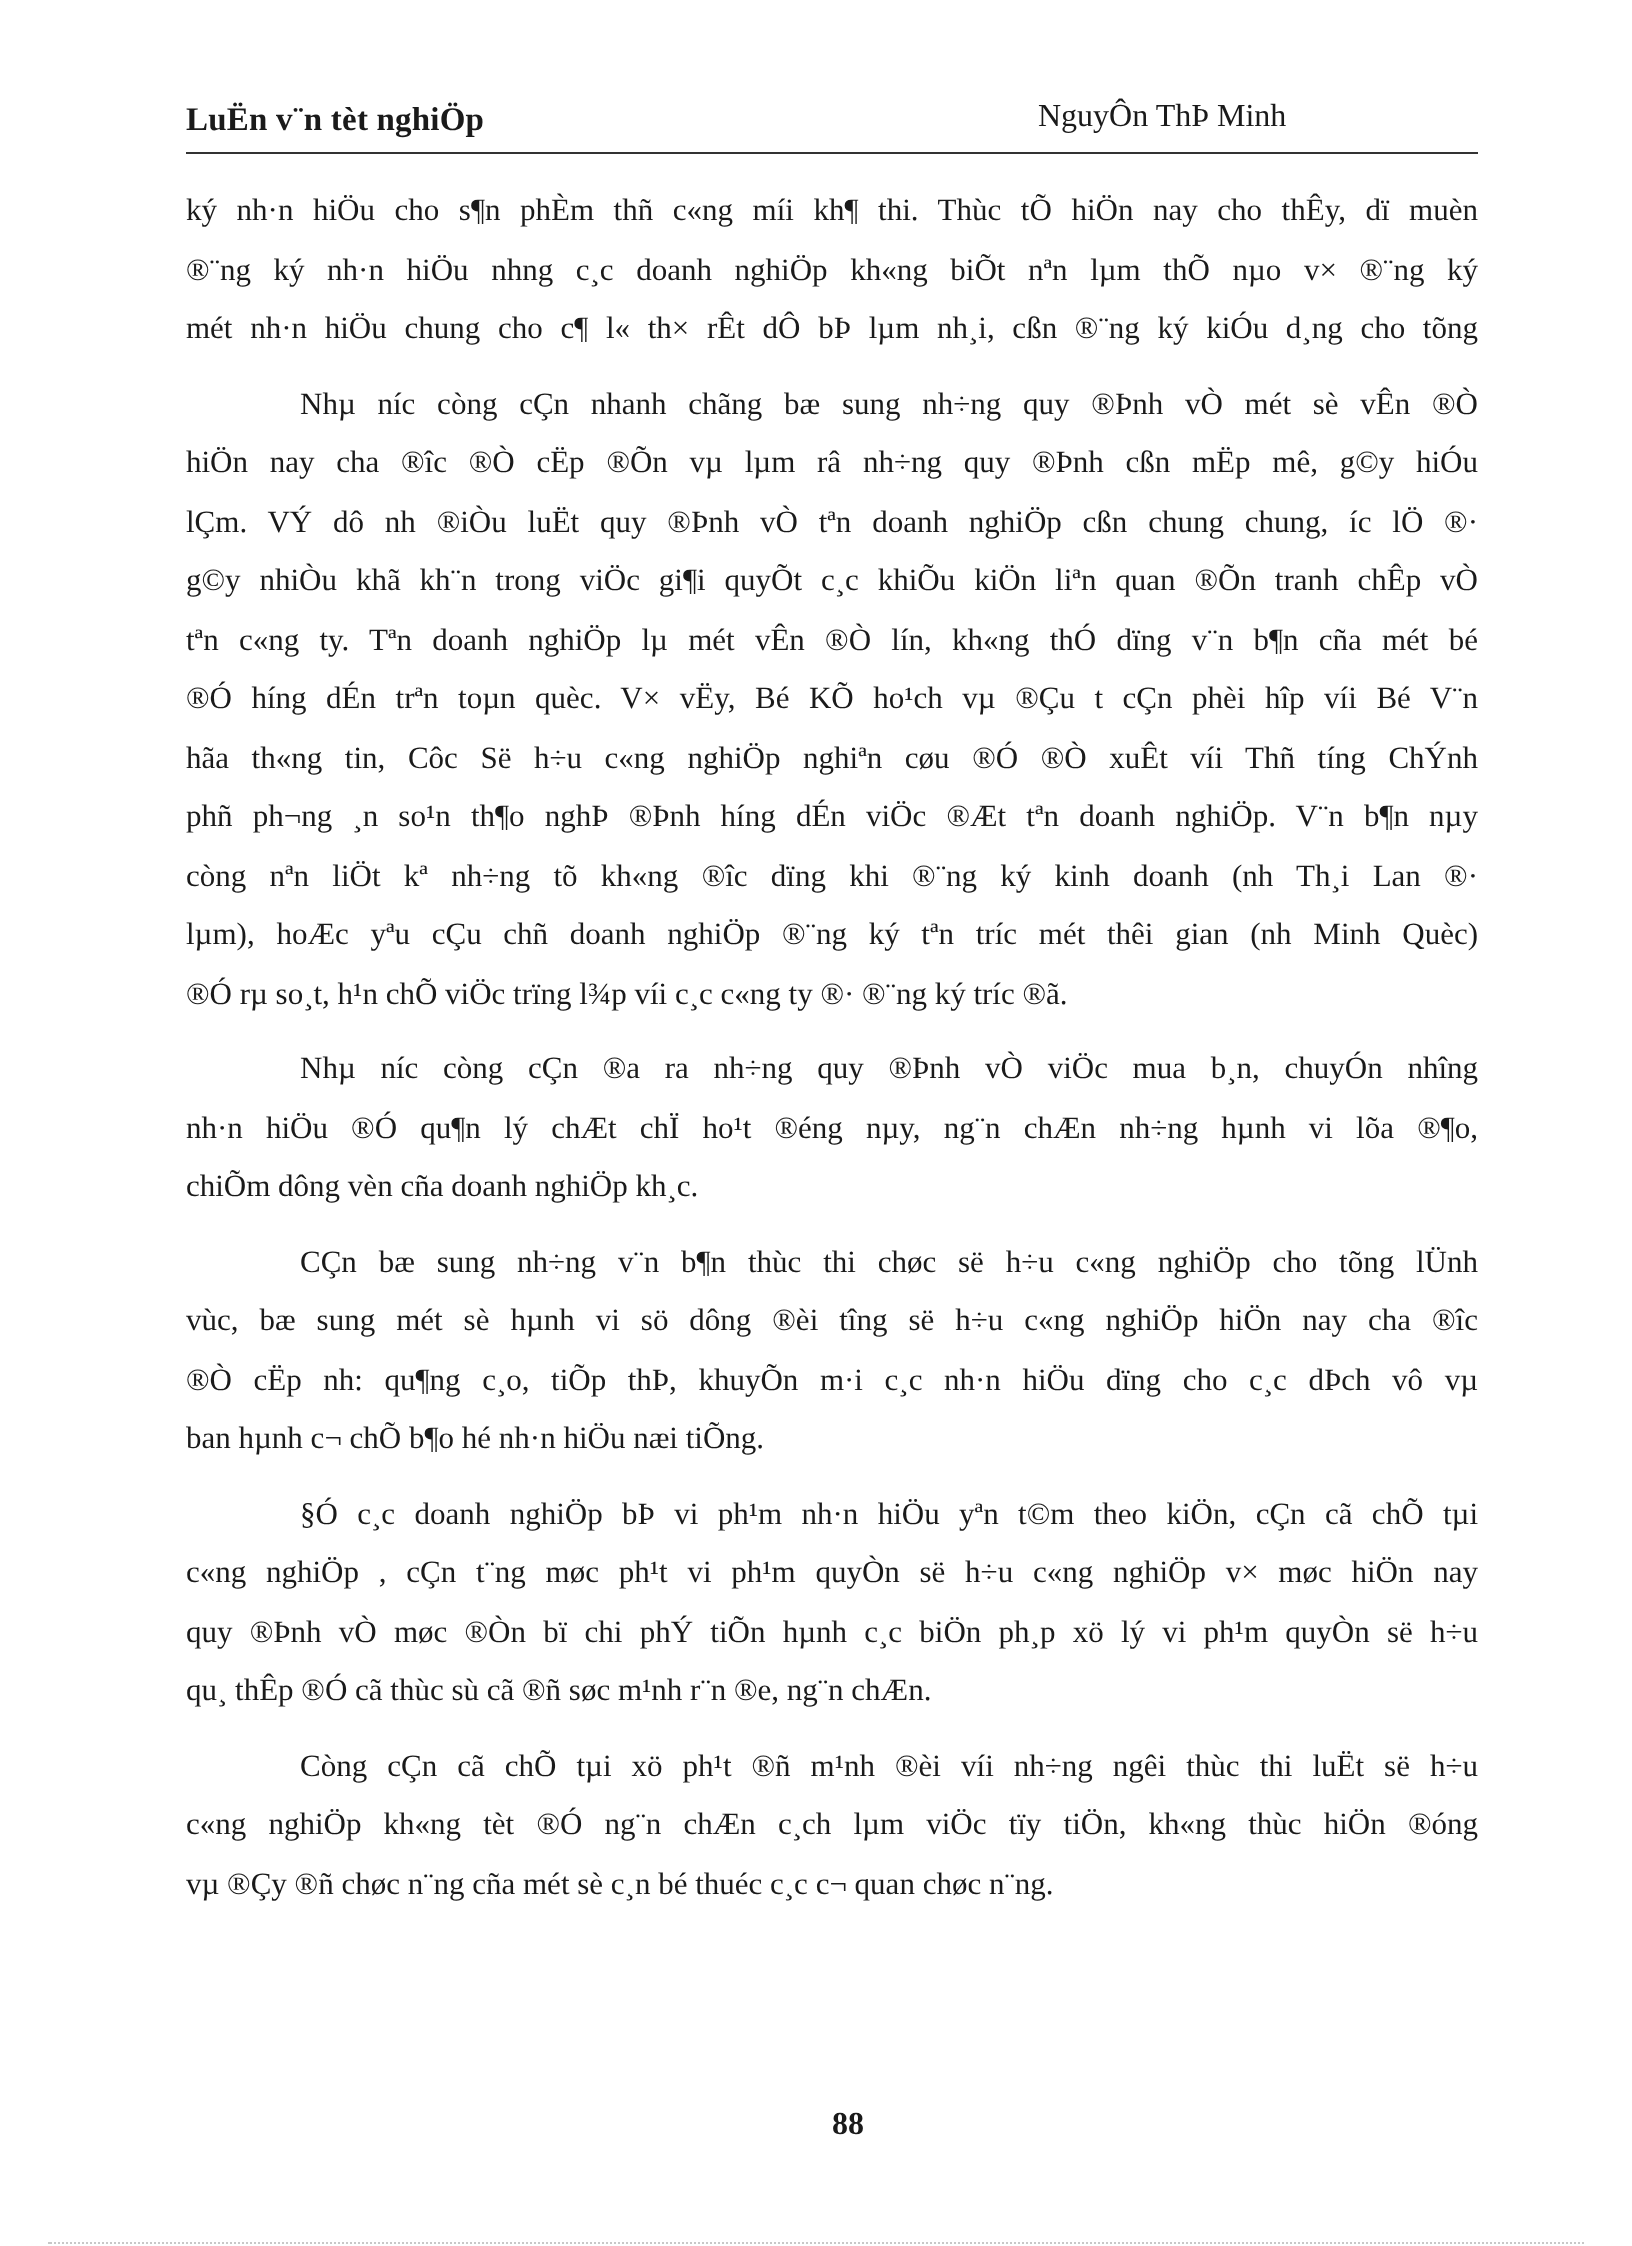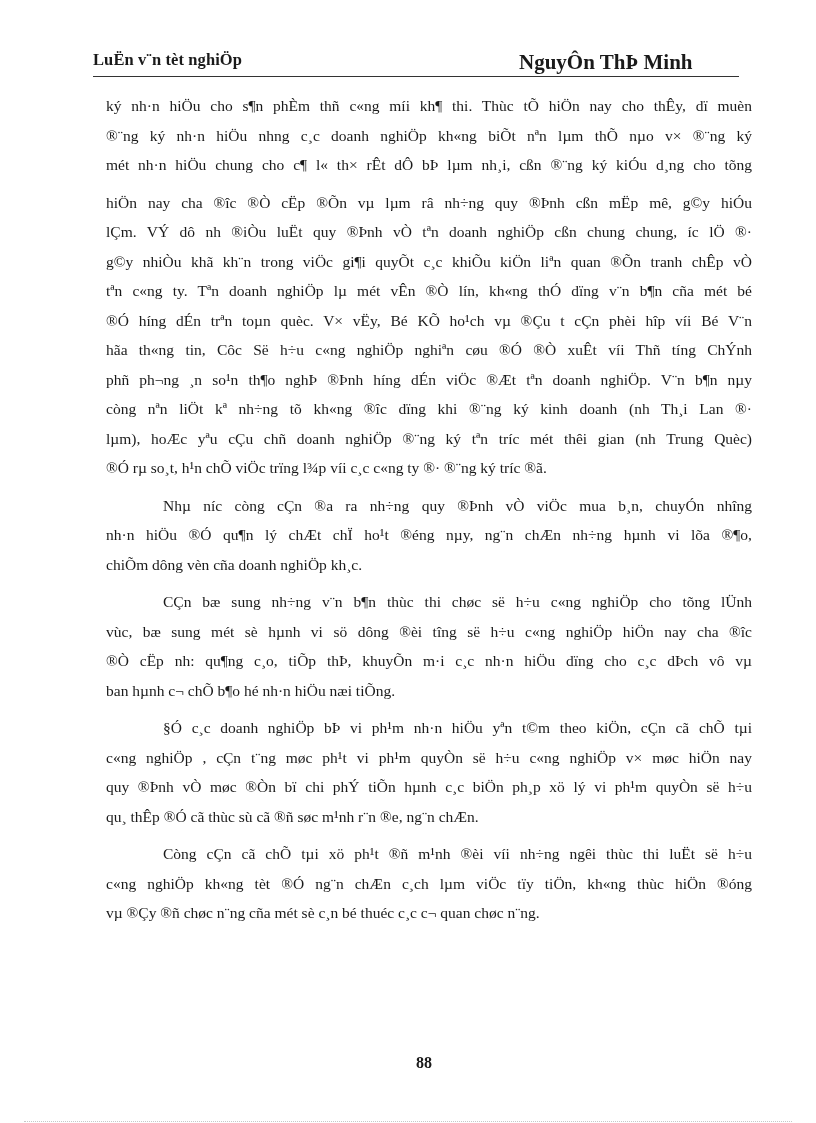--- a/index.html
+++ b/index.html
@@ -34,26 +34,26 @@
       left: 0;
       top: 2px;
       font-size: 16.5px;
       font-weight: bold;
       letter-spacing: 0.1px;
     }
     .header-right {
       position: absolute;
       left: 426px;
       top: 2px;
-      font-size: 21px;
-      font-weight: bold;
+      font-size: 16px;
+      font-weight: normal;
     }
     .body {
       position: absolute;
-      left: 106px;
+      left: 93px;
       top: 91px;
       width: 646px;
     }
     .line {
       font-size: 15.5px;
       line-height: 29.5px;
       height: 29.5px;
       white-space: nowrap;
       text-align: justify;
       text-align-last: justify;
@@ -98,29 +98,30 @@
   <div class="body">
 
     <div class="paragraph">
       <div class="line">ký nh·n hiÖu cho s¶n phÈm thñ c«ng míi kh¶ thi. Thùc tÕ hiÖn nay cho thÊy, dï muèn</div>
       <div class="line">®¨ng ký nh·n hiÖu nhng  c¸c doanh nghiÖp kh«ng biÕt nªn lµm thÕ nµo v× ®¨ng ký</div>
       <div class="line">mét nh·n hiÖu chung cho c¶ l« th× rÊt dÔ bÞ lµm nh¸i, cßn ®¨ng ký kiÓu d¸ng  cho tõng</div>
     </div>
     <div class="para-gap"></div>
 
     <div class="paragraph">
+      <div class="line indent">Nhµ níc  còng cÇn nhanh  chãng bæ sung nh÷ng quy ®Þnh vÒ mét sè vÊn  ®Ò</div>
       <div class="line">hiÖn nay cha  ®îc  ®Ò cËp ®Õn vµ  lµm râ nh÷ng quy ®Þnh cßn mËp mê, g©y hiÓu</div>
       <div class="line">lÇm. VÝ dô nh  ®iÒu luËt quy ®Þnh vÒ tªn doanh nghiÖp cßn chung chung, íc lÖ ®·</div>
       <div class="line">g©y nhiÒu khã kh¨n trong viÖc gi¶i quyÕt c¸c khiÕu kiÖn liªn quan ®Õn tranh chÊp vÒ</div>
       <div class="line">tªn c«ng ty. Tªn doanh nghiÖp lµ mét vÊn ®Ò lín, kh«ng thÓ dïng v¨n b¶n cña mét bé</div>
       <div class="line">®Ó híng  dÉn trªn toµn quèc. V× vËy,  Bé KÕ ho¹ch vµ  ®Çu t  cÇn phèi hîp víi Bé V¨n</div>
       <div class="line">hãa th«ng tin, Côc Së h÷u c«ng nghiÖp nghiªn cøu ®Ó ®Ò xuÊt víi Thñ tíng  ChÝnh</div>
       <div class="line">phñ ph¬ng  ¸n so¹n th¶o nghÞ ®Þnh híng  dÉn viÖc ®Æt tªn doanh nghiÖp.  V¨n b¶n nµy</div>
       <div class="line">còng nªn liÖt kª nh÷ng tõ kh«ng  ®îc  dïng khi ®¨ng ký kinh doanh  (nh  Th¸i  Lan  ®·</div>
-      <div class="line">lµm), hoÆc yªu cÇu chñ doanh nghiÖp ®¨ng ký tªn tríc  mét thêi gian (nh  Trung Quèc)</div>
+      <div class="line">lµm), hoÆc yªu cÇu chñ doanh nghiÖp ®¨ng ký tªn tríc  mét thêi gian (nh  Minh Quèc)</div>
       <div class="line last">®Ó rµ so¸t, h¹n chÕ viÖc trïng l¾p víi c¸c c«ng ty ®·  ®¨ng ký tríc  ®ã.</div>
     </div>
     <div class="para-gap"></div>
 
     <div class="paragraph">
       <div class="line indent">Nhµ níc  còng cÇn ®a  ra nh÷ng  quy  ®Þnh vÒ viÖc mua b¸n,  chuyÓn  nhîng</div>
       <div class="line">nh·n hiÖu ®Ó qu¶n lý chÆt chÏ ho¹t ®éng nµy,  ng¨n chÆn nh÷ng hµnh  vi lõa ®¶o,</div>
       <div class="line last">chiÕm dông vèn cña doanh nghiÖp  kh¸c.</div>
     </div>
     <div class="para-gap"></div>

